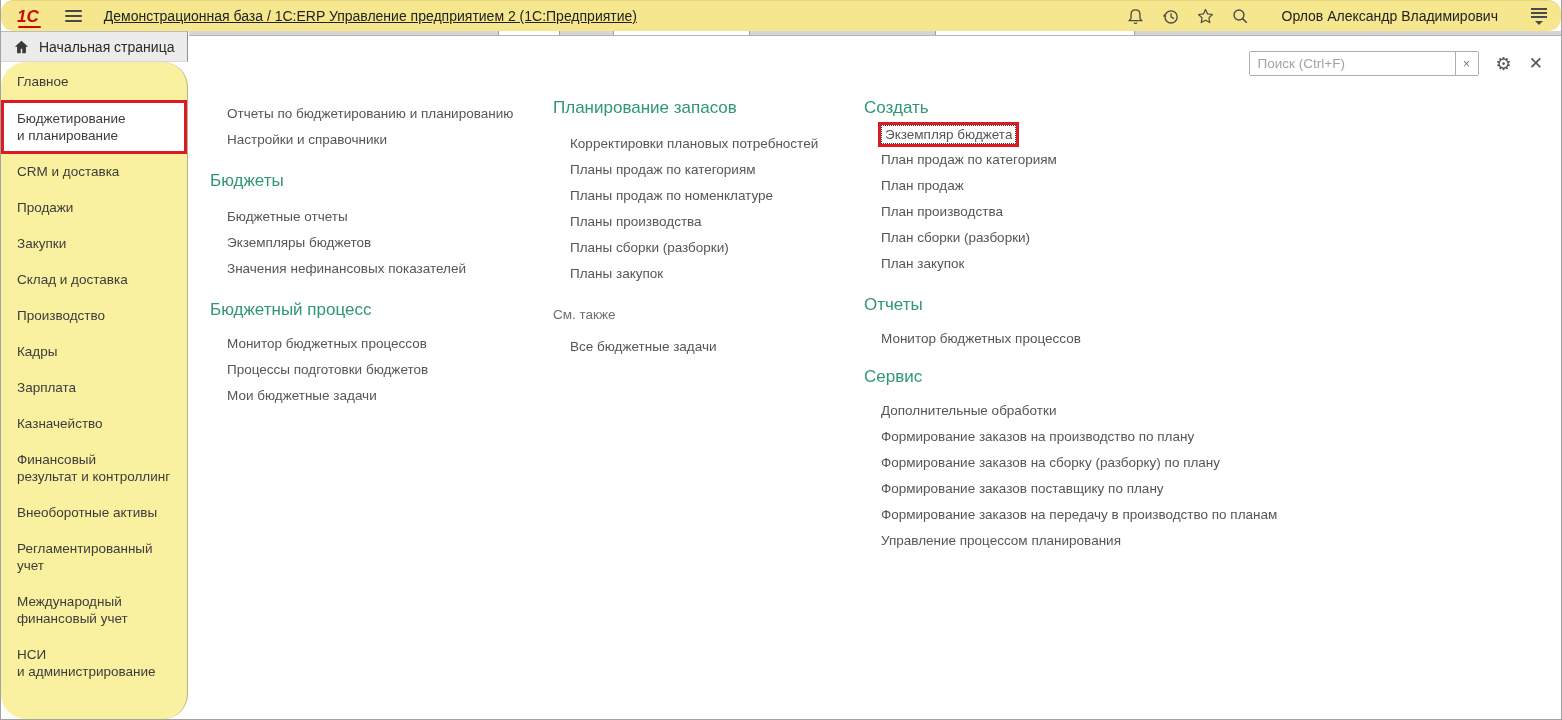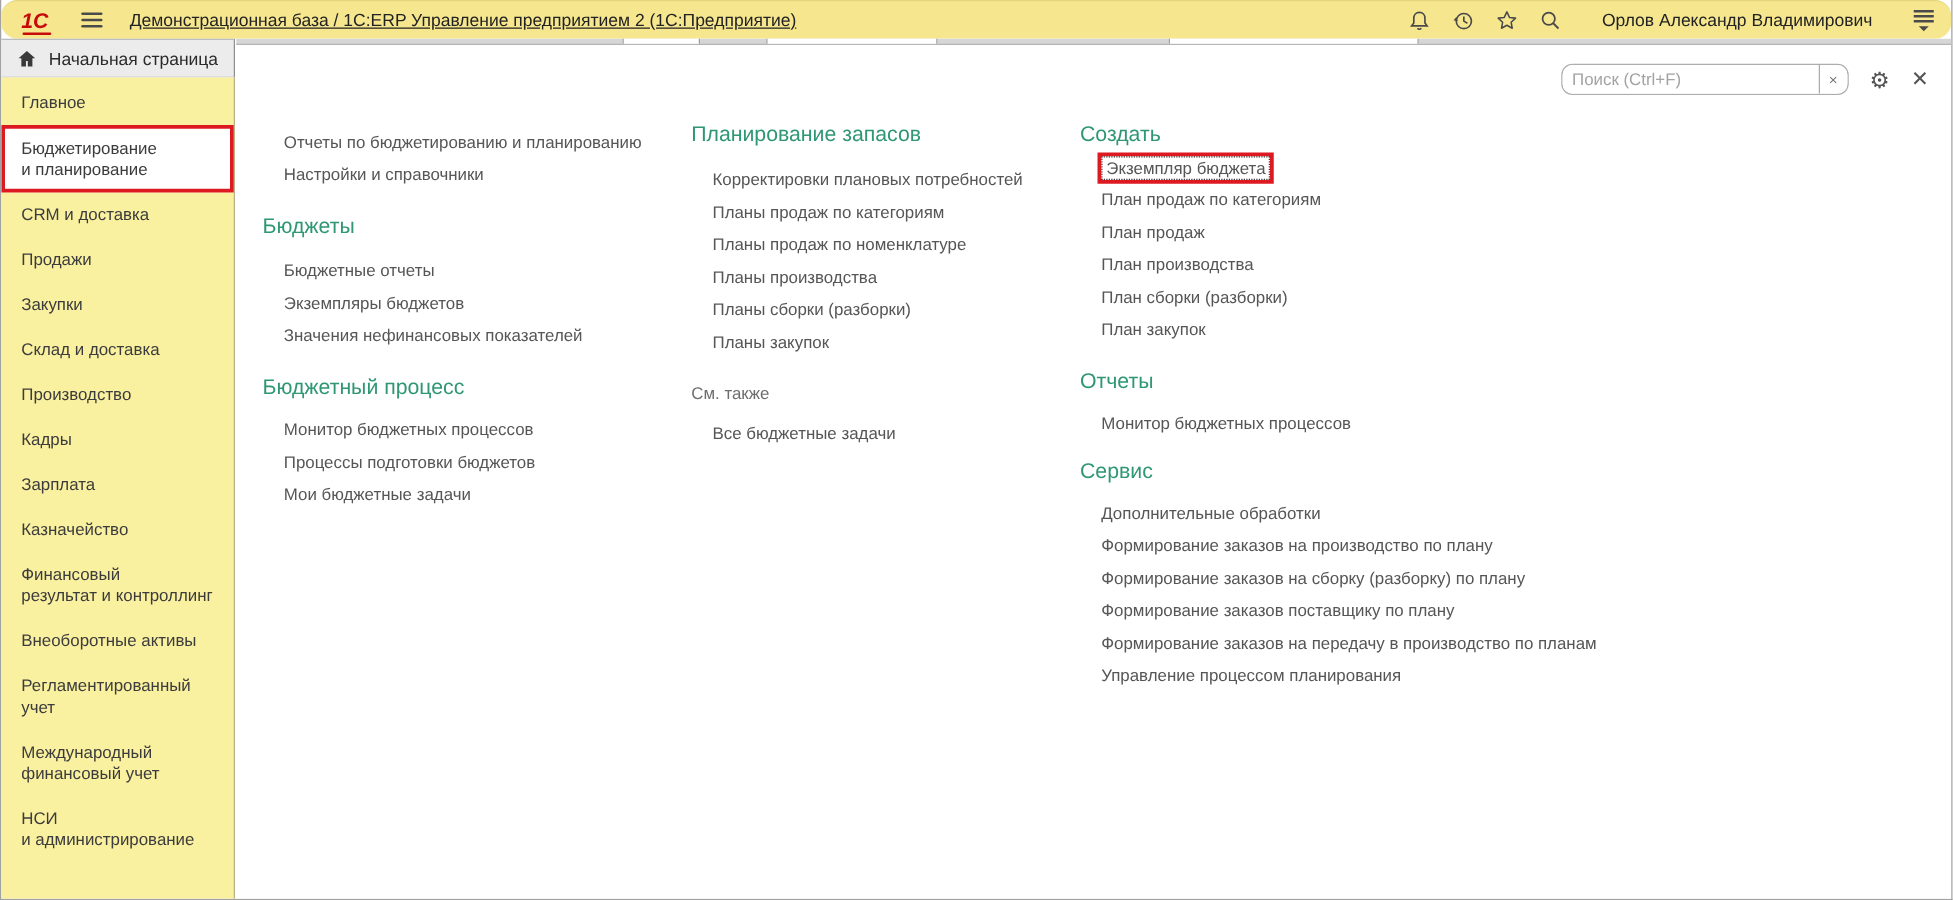--- a/index.html
+++ b/index.html
@@ -31,39 +31,39 @@
   .home-tab {
     position:absolute; top:31px; left:0; width:187px; height:31px;
     background:#ececec; border-right:1px solid #8f8f8f; border-top:1px solid #bdbdbd; border-bottom:1px solid #d9d9d9;
     display:flex; align-items:center; cursor:pointer;
   }
   .home-tab .label { margin-left:10px; font-size:14px; color:#2b2b2b; white-space:nowrap;}
   .home-icon { margin-left:13px; display:flex;}
   
   .sidebar {
     position:absolute; top:62px; left:0; width:187px; bottom:0;
-    background:#f9f0a0; border-right:1px solid #b9b18a; padding-top:2px;
+    background:#f9f0a0; border-right:1px solid #b9b18a; padding-top:2px;border-radius:25px;
   }
   .nav-item {
     padding:9px 8px 10px 16px; font-size:13.5px; line-height:17px; color:#3c3c3c;
     white-space:pre-line; cursor:pointer;
   }
   .nav-item.selected {
     background:#fff; border:3px solid #dd1a21; padding:7px 5px 7px 13px; color:#3c3c3c;
   }
   
   .content { position:absolute; top:31px; left:188px; right:0; bottom:0; background:#fff; }
   .tabstrip { position:absolute; top:0; left:0; right:0; height:5px; background:#d6d6d6; border-bottom:1px solid #b5b5b5;}
   .tabstrip .seg { position:absolute; top:0; bottom:0; background:#fff; border-left:1px solid #9e9e9e; border-right:1px solid #9e9e9e;}
   .seg1 { left:309px; width:62px; }
   .seg2 { left:424px; width:137px; }
   .seg3 { left:746px; width:200px; }
   
   .searchrow { position:absolute; top:20px; right:18px; display:flex; align-items:center; }
-  .searchbox { display:flex; align-items:stretch; border:1px solid #adadad; border-radius:9px; background:#fff; height:25px; overflow:hidden;}
+  .searchbox { display:flex; align-items:stretch; border:1px solid #adadad; border-radius:2px; background:#fff; height:25px; overflow:hidden;}
   .searchbox input { border:none; outline:none; width:205px; padding:0 8px; font-size:13.5px; color:#333; font-family:"Liberation Sans",sans-serif;}
   .searchbox input::placeholder { color:#a3a3a3; }
   .search-clear { width:23px; border-left:1px solid #adadad; background:#fff; display:flex; align-items:center; justify-content:center; font-size:12px; color:#777; cursor:pointer;}
   .gear { margin-left:17px; font-size:18px; color:#555; cursor:pointer; line-height:1;}
   .panel-close { margin-left:17px; font-size:17px; color:#555; cursor:pointer; line-height:1;}
   
   .menu-col { position:absolute; }
   .col1 { left:21px; top:70px; width:335px; }
   .col2 { left:364px; top:64px; width:300px; }
   .col3 { left:675px; top:64px; width:450px; }

